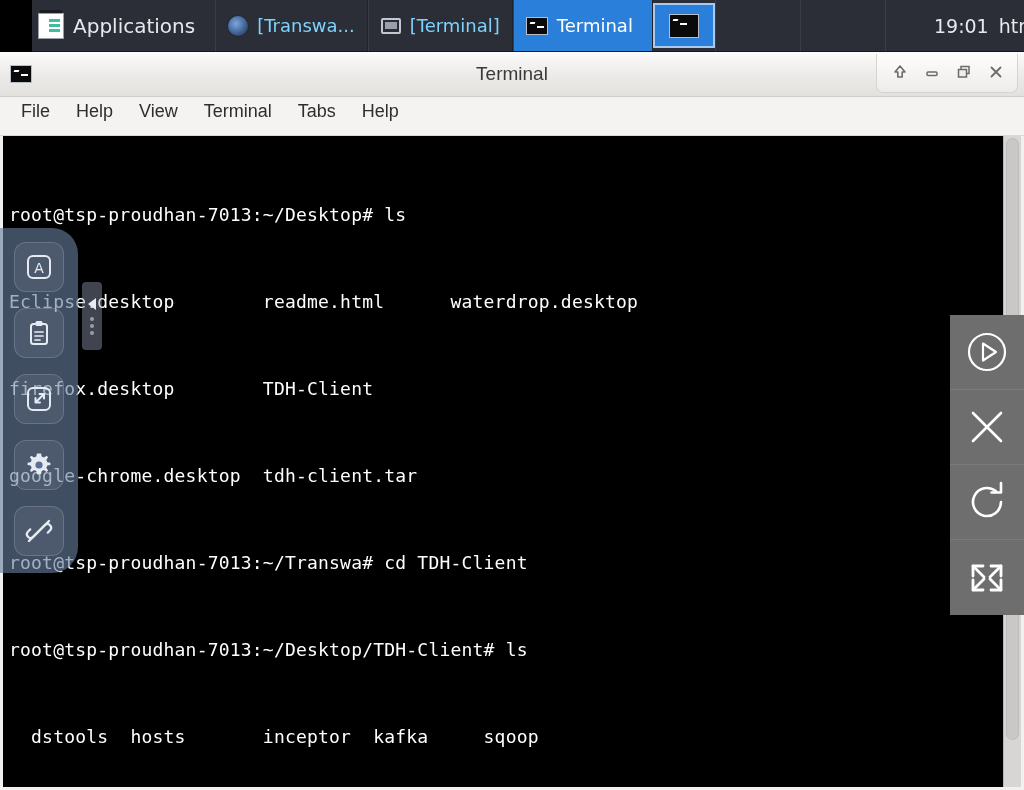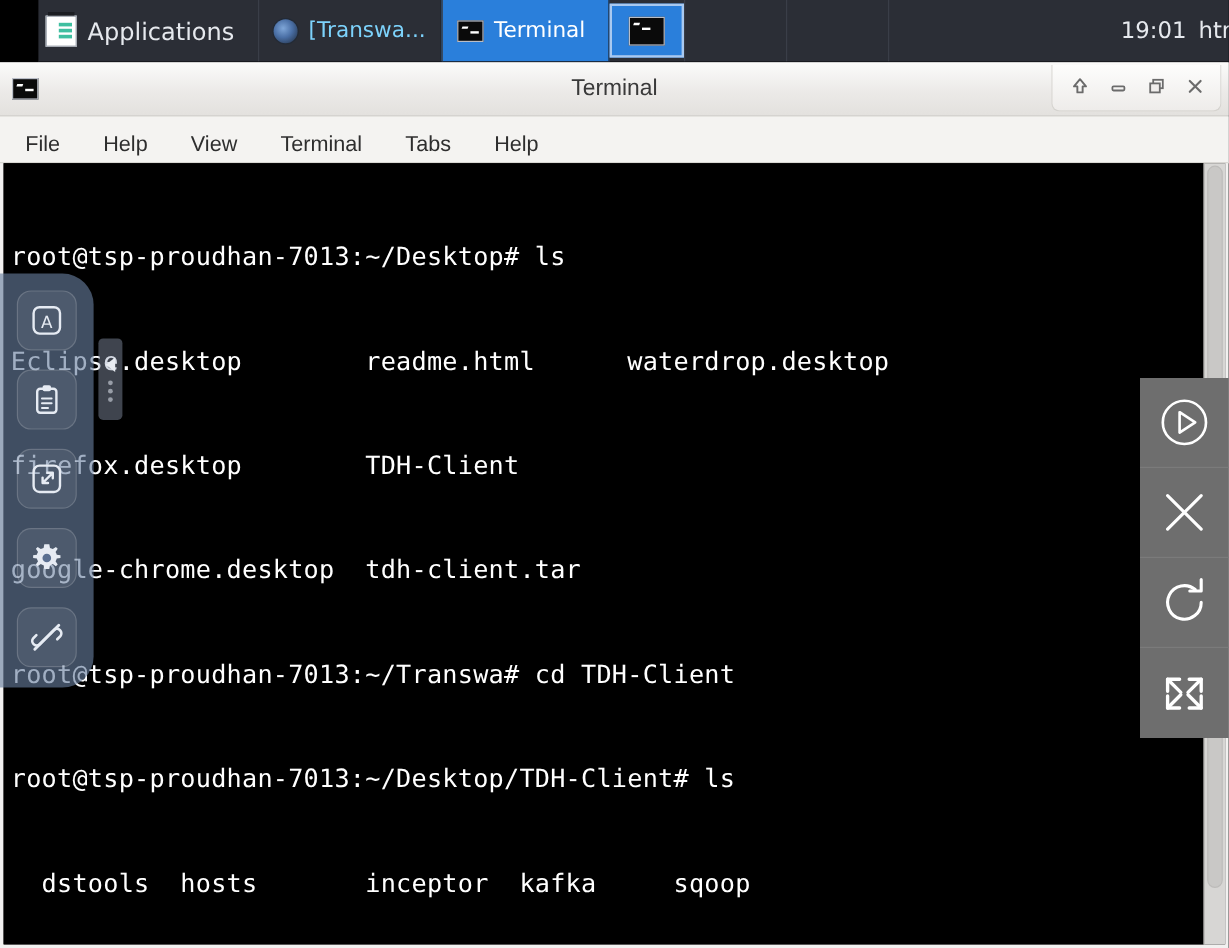--- a/index.html
+++ b/index.html
@@ -193,23 +193,23 @@
     display: flex;
     align-items: center;
     justify-content: center;
   }
   .wc svg { display: block; }
 
   #menubar {
     height: 38px;
     background: #f4f3f1;
     display: flex;
-    align-items: flex-end;
+    align-items: flex-start;
     padding-left: 10px;
-    gap: 14px;
+    gap: 4px;
     border-bottom: 1px solid #d9d7d3;
   }
   .menu-item {
     font-size: 18px;
     color: #2e2e2e;
     padding: 4px 11px;
     font-family: "Liberation Sans", sans-serif;
     border-radius: 3px;
   }
 
@@ -220,21 +220,21 @@
     right: 3px;
     bottom: 3px;
     background: #000;
     display: flex;
   }
   #termscreen {
     flex: 1;
     background: #000000;
     color: #ffffff;
     font-family: "DejaVu Sans Mono", monospace;
-    font-size: 21px;
+    font-size: 18px;
     line-height: 29px;
     padding: 6px 0 0 6px;
     white-space: pre;
     overflow: hidden;
     letter-spacing: 0.2px;
   }
   #scrollbar {
     width: 17px;
     background: #d7d6d4;
     border-left: 1px solid #b9b7b4;
@@ -337,20 +337,24 @@
         <i></i>
     </span>
     <span class="tb-label">Applications</span>
   </div>
 
   <div class="tb-item tb-win">
     <span class="icon-circle-app"></span>
     <span class="tb-label">[Transwa...</span>
   </div>
 
+  <div class="tb-item tb-win">
+    <span class="icon-window-outline"></span>
+    <span class="tb-label">[Terminal]</span>
+  </div>
 
   <div class="tb-item tb-win active">
     <span class="icon-term"></span>
     <span class="tb-label">Terminal</span>
   </div>
 
   <div class="tb-iconbtn">
     <span class="icon-term big"></span>
   </div>
 

